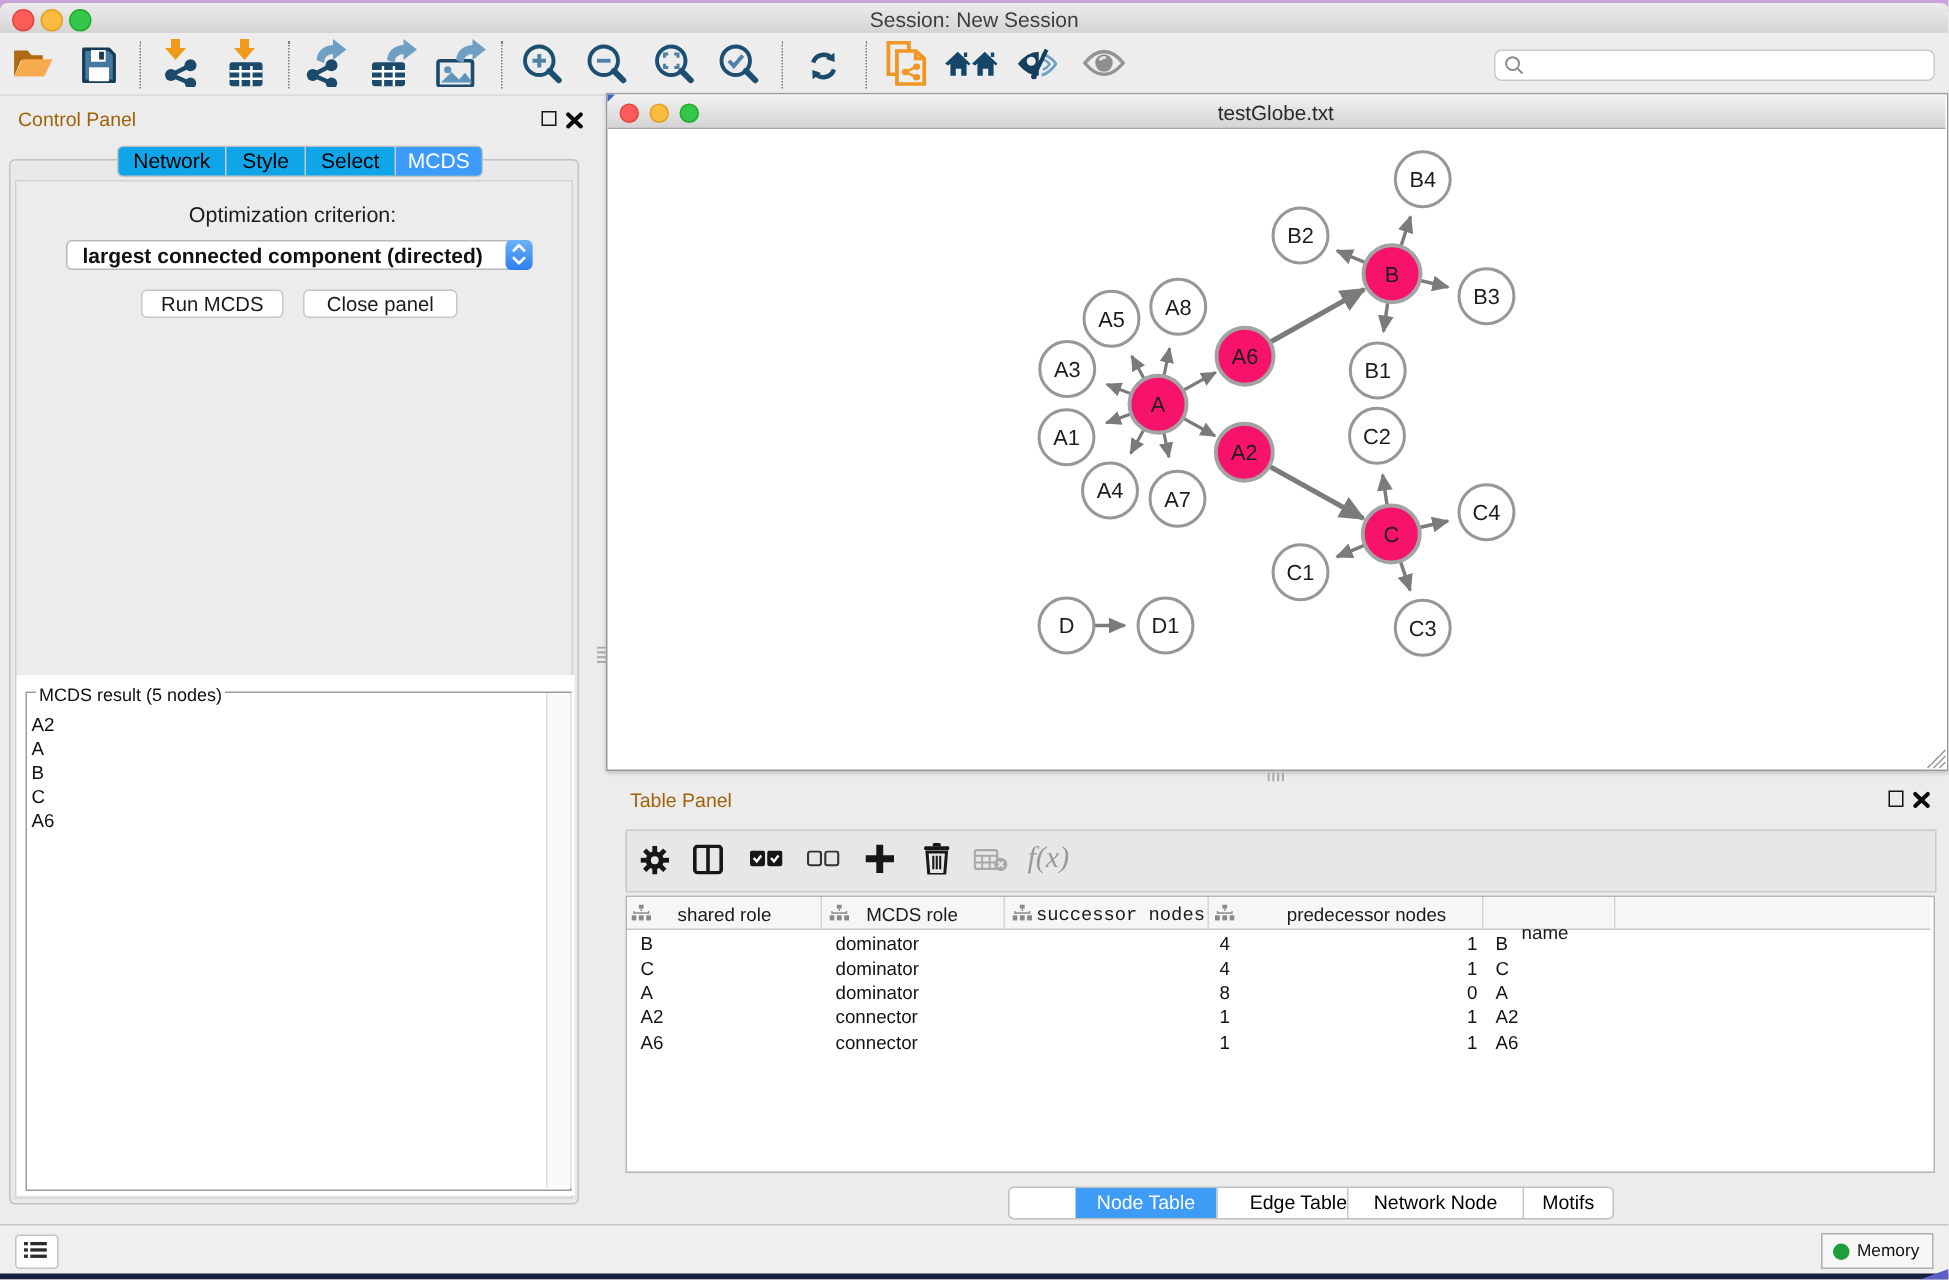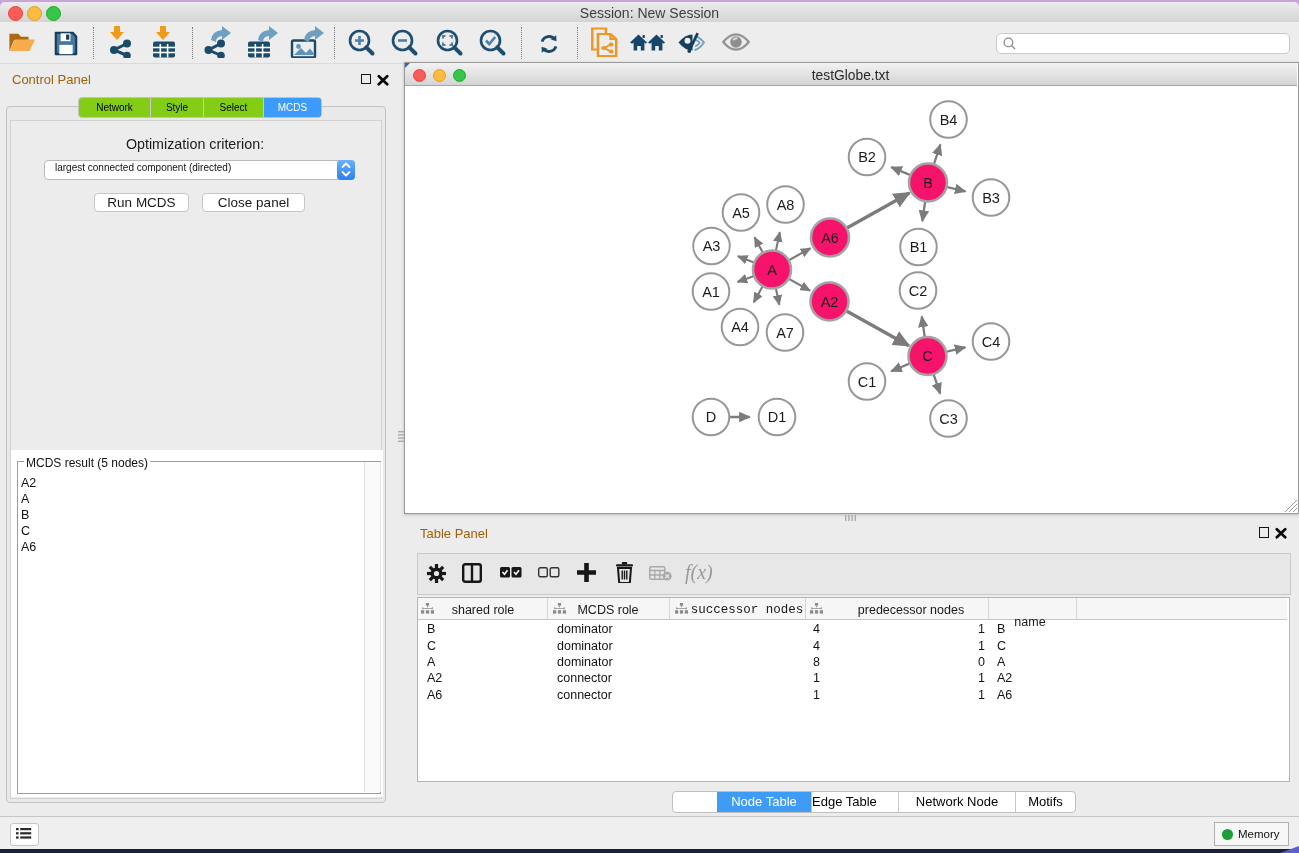--- a/index.html
+++ b/index.html
@@ -169,31 +169,31 @@
 
 <div class="lt" style="left:12px;top:72px;">Control Panel</div>
 <div class="abs" style="left:360.5px;top:73.8px;width:8.4px;height:8.4px;border:1.8px solid #151515;"></div>
 <svg class="abs" style="left:376.5px;top:73.5px;" width="12" height="12" viewBox="0 0 12 12">
     <path d="M1.8,2.3 L10.2,10.3 M10.2,2.3 L1.8,10.3" stroke="#0a0a0a" stroke-width="2.7" stroke-linecap="round"></path>
   </svg>
 
 <div class="abs" style="left:6px;top:106px;width:378px;height:695px;background:#e9e9e9;border:1px solid #c2c2c2;border-radius:4px;"></div>
 <div class="abs" style="left:10px;top:120px;width:370px;height:677px;background:#ececec;border:1px solid #d2d2d2;"></div>
 
-<div class="abs" style="left:78px;top:96.5px;height:19px;display:flex;font-size:10px;border:1px solid #c3c3c3;border-radius:4px;background:#84cc16;overflow:hidden;">
+<div class="abs" style="left:78px;top:96.5px;height:19px;display:flex;font-size:14px;border:1px solid #c3c3c3;border-radius:4px;background:#0ea5e9;overflow:hidden;">
   <div style="width:71px;line-height:19px;text-align:center;border-right:1px solid #c9c9c9;">Network</div>
   <div style="width:52px;line-height:19px;text-align:center;border-right:1px solid #c9c9c9;">Style</div>
   <div style="width:59px;line-height:19px;text-align:center;border-right:1px solid #c9c9c9;">Select</div>
   <div style="width:57px;line-height:19px;text-align:center;background:#3d9bfd;color:#fff;">MCDS</div>
 </div>
 
 <div class="lt" style="left:10px;top:136px;width:370px;text-align:center;font-size:14.3px;color:#1c1c1c;">Optimization criterion:</div>
 
 <div class="abs" style="left:44px;top:159.5px;width:309px;height:18px;background:#fff;border:1px solid #b9b9b9;border-radius:4px;"></div>
-<div class="abs" style="left:55px;top:161.5px;font-size:10px;color:#111;">largest connected component (directed)</div>
+<div class="abs" style="left:55px;top:161.5px;font-size:14px;color:#111;font-weight:bold;">largest connected component (directed)</div>
 <div class="abs" style="left:337px;top:159.5px;width:17.5px;height:20px;background:linear-gradient(#6ab2fa,#2e7ef0);border-radius:4px;"></div>
 <svg class="abs" style="left:339px;top:161px;" width="14" height="17" viewBox="0 0 14 17">
     <path d="M3.5,6 L7,2.5 L10.5,6" fill="none" stroke="#fff" stroke-width="1.8" stroke-linecap="round" stroke-linejoin="round"></path>
     <path d="M3.5,11 L7,14.5 L10.5,11" fill="none" stroke="#fff" stroke-width="1.8" stroke-linecap="round" stroke-linejoin="round"></path>
   </svg>
 
 <div class="abs" style="left:94px;top:192.5px;width:93px;height:17px;background:#fff;border:1px solid #c6c6c6;border-radius:4px;text-align:center;font-size:13.5px;line-height:17px;color:#1a1a1a;">Run MCDS</div>
 <div class="abs" style="left:202px;top:192.5px;width:101px;height:17px;background:#fff;border:1px solid #c6c6c6;border-radius:4px;text-align:center;font-size:13.5px;line-height:17px;color:#1a1a1a;">Close panel</div>
 
 <div class="abs" style="left:11px;top:450px;width:372px;height:347px;background:#fff;"></div>
@@ -431,21 +431,21 @@
 <div class="abs" style="left:997px;top:671.1999999999999px;font-size:12.5px;color:#141414;">A2</div>
 <div class="abs" style="left:427px;top:687.5px;font-size:12.5px;color:#141414;">A6</div>
 <div class="abs" style="left:557px;top:687.5px;font-size:12.5px;color:#141414;">connector</div>
 <div class="abs" style="left:720px;top:687.5px;width:100px;text-align:right;font-size:12.5px;color:#141414;">1</div>
 <div class="abs" style="left:885px;top:687.5px;width:100px;text-align:right;font-size:12.5px;color:#141414;">1</div>
 <div class="abs" style="left:997px;top:687.5px;font-size:12.5px;color:#141414;">A6</div>
 </div>
 
 <div class="abs" style="left:672px;top:790.5px;height:20px;display:flex;font-size:13px;border:1px solid #bfbfbf;border-radius:4px;background:#fff;overflow:hidden;">
   <div style="width:94px;line-height:20px;text-align:center;background:#3f9cf6;color:#fff;margin-left:44px;">Node Table</div>
-  <div style="width:86px;line-height:20px;text-align:left;border-left:1px solid #c9c9c9;">Edge Table</div>
+  <div style="width:86px;line-height:20px;text-align:right;border-left:1px solid #c9c9c9;">Edge Table</div>
   <div style="width:116px;line-height:20px;text-align:center;border-left:1px solid #c9c9c9;">Network Node</div>
   <div style="width:59px;line-height:20px;text-align:center;border-left:1px solid #c9c9c9;">Motifs</div>
 </div>
 
 <div class="abs" style="left:0;top:816px;width:1299px;height:33px;background:#efefef;border-top:1px solid #c6c6c6;"></div>
 <div class="abs" style="left:10px;top:822.5px;width:27px;height:21px;background:#fdfdfd;border:1px solid #c4c4c4;border-radius:3px;"></div>
 <svg class="abs" style="left:16px;top:828px;" width="16" height="11" viewBox="0 0 16 11">
     <g fill="#2b2b2b">
       <rect x="0" y="0" width="2.6" height="2.2"></rect>
       <rect x="4.2" y="0" width="11" height="2.2"></rect>

